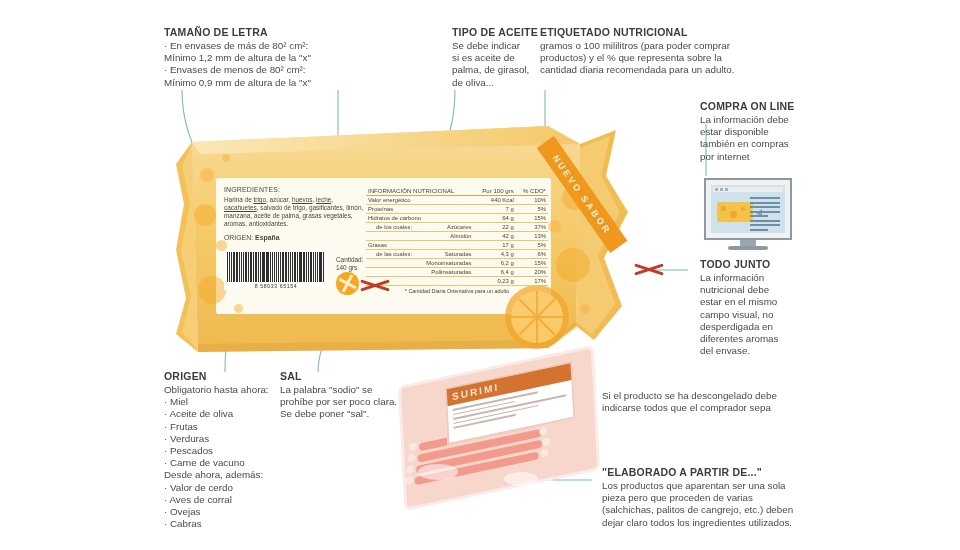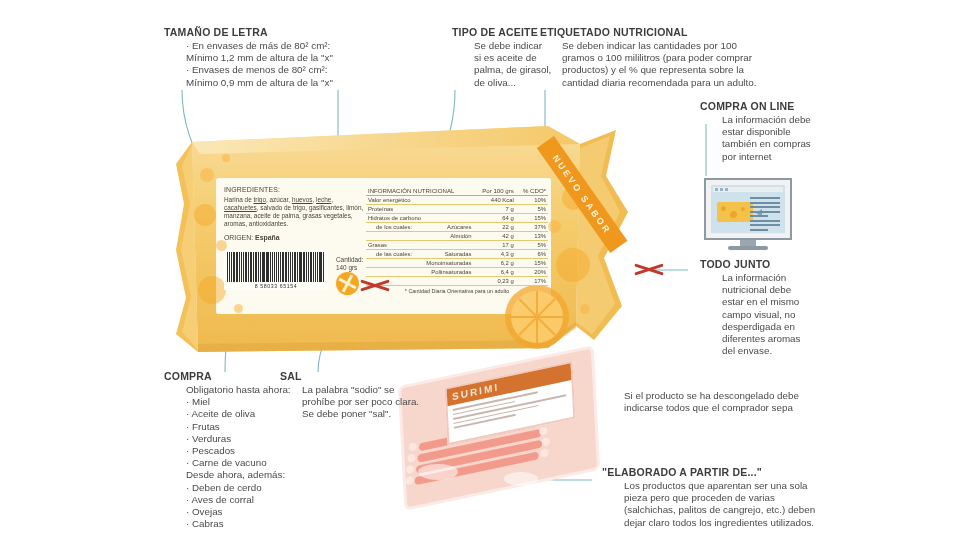--- a/index.html
+++ b/index.html
@@ -21,21 +21,21 @@
     letter-spacing: .2px;
     color: #3c3c3c;
     margin-bottom: 2px;
     white-space: nowrap;
   }
   .note .body {
     font-size: 9.8px;
     line-height: 12.2px;
     color: #4a4a4a;
   }
-  .note .body .ln { display: block; white-space: nowrap; margin-left: 22px; }
+  .note .body .ln { display: block; white-space: nowrap; }
 
   
   #wires { position: absolute; inset: 0; pointer-events: none; }
 
   
   #pack { position: absolute; left: 176px; top: 108px; width: 480px; height: 265px; }
 
   .pk-dot { position: absolute; border-radius: 50%; background: #f7b543; opacity: .55; }
   .pk-dot.l { background: #f5a623; opacity: .45; }
 
@@ -430,21 +430,20 @@
         <span class="ln">Se debe indicar</span>
         <span class="ln">si es aceite de</span>
         <span class="ln">palma, de girasol,</span>
         <span class="ln">de oliva...</span>
       </div>
   </div>
 
   <div class="note" style="left:540px; top:26px; width:230px;">
     <div class="title">ETIQUETADO NUTRICIONAL</div>
     <div class="body">
-        <span class="ln">Se deben indicar las cantidades por 100</span>
         <span class="ln">gramos o 100 mililitros (para poder comprar</span>
         <span class="ln">productos) y el % que representa sobre la</span>
         <span class="ln">cantidad diaria recomendada para un adulto.</span>
       </div>
   </div>
 
   <div class="note" style="left:700px; top:100px; width:120px;">
     <div class="title">COMPRA ON LINE</div>
     <div class="body">
         <span class="ln">La información debe</span>
@@ -461,31 +460,31 @@
         <span class="ln">nutricional debe</span>
         <span class="ln">estar en el mismo</span>
         <span class="ln">campo visual, no</span>
         <span class="ln">desperdigada en</span>
         <span class="ln">diferentes aromas</span>
         <span class="ln">del envase.</span>
       </div>
   </div>
 
   <div class="note" style="left:164px; top:370px; width:120px;">
-    <div class="title">COMPRA</div>
+    <div class="title">ORIGEN</div>
     <div class="body">
         <span class="ln">Obligatorio hasta ahora:</span>
         <span class="ln">· Miel</span>
         <span class="ln">· Aceite de oliva</span>
         <span class="ln">· Frutas</span>
         <span class="ln">· Verduras</span>
         <span class="ln">· Pescados</span>
         <span class="ln">· Carne de vacuno</span>
         <span class="ln">Desde ahora, además:</span>
-        <span class="ln">· Deben de cerdo</span>
+        <span class="ln">· Valor de cerdo</span>
         <span class="ln">· Aves de corral</span>
         <span class="ln">· Ovejas</span>
         <span class="ln">· Cabras</span>
       </div>
   </div>
 
   <div class="note" style="left:280px; top:370px; width:128px;">
     <div class="title">SAL</div>
     <div class="body">
         <span class="ln">La palabra "sodio" se</span>

